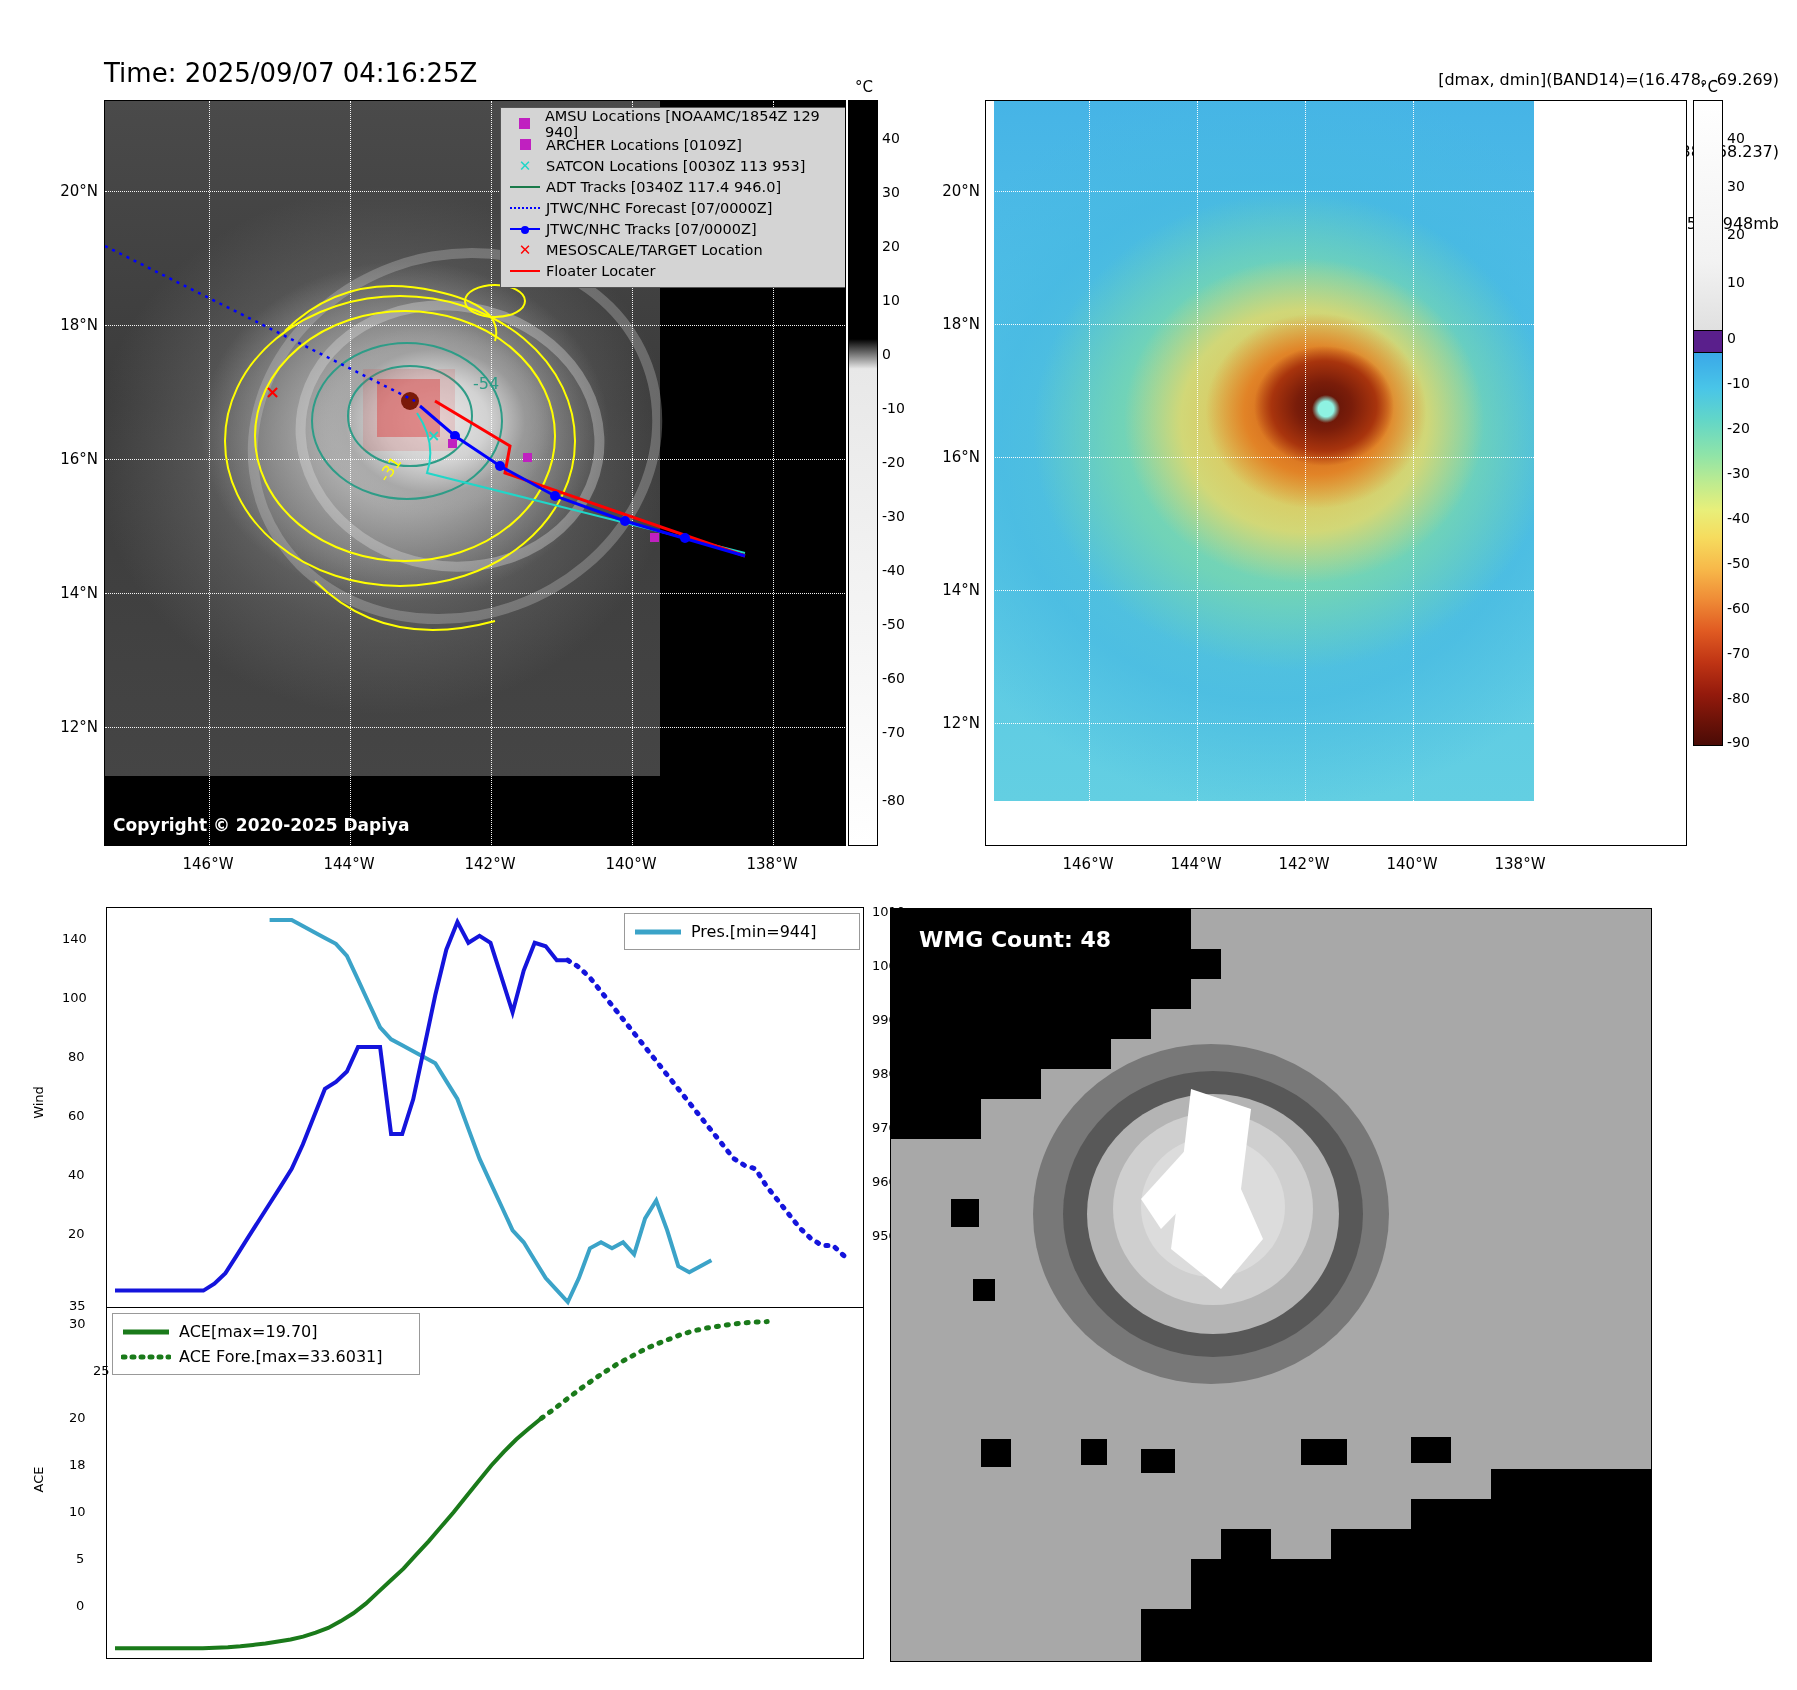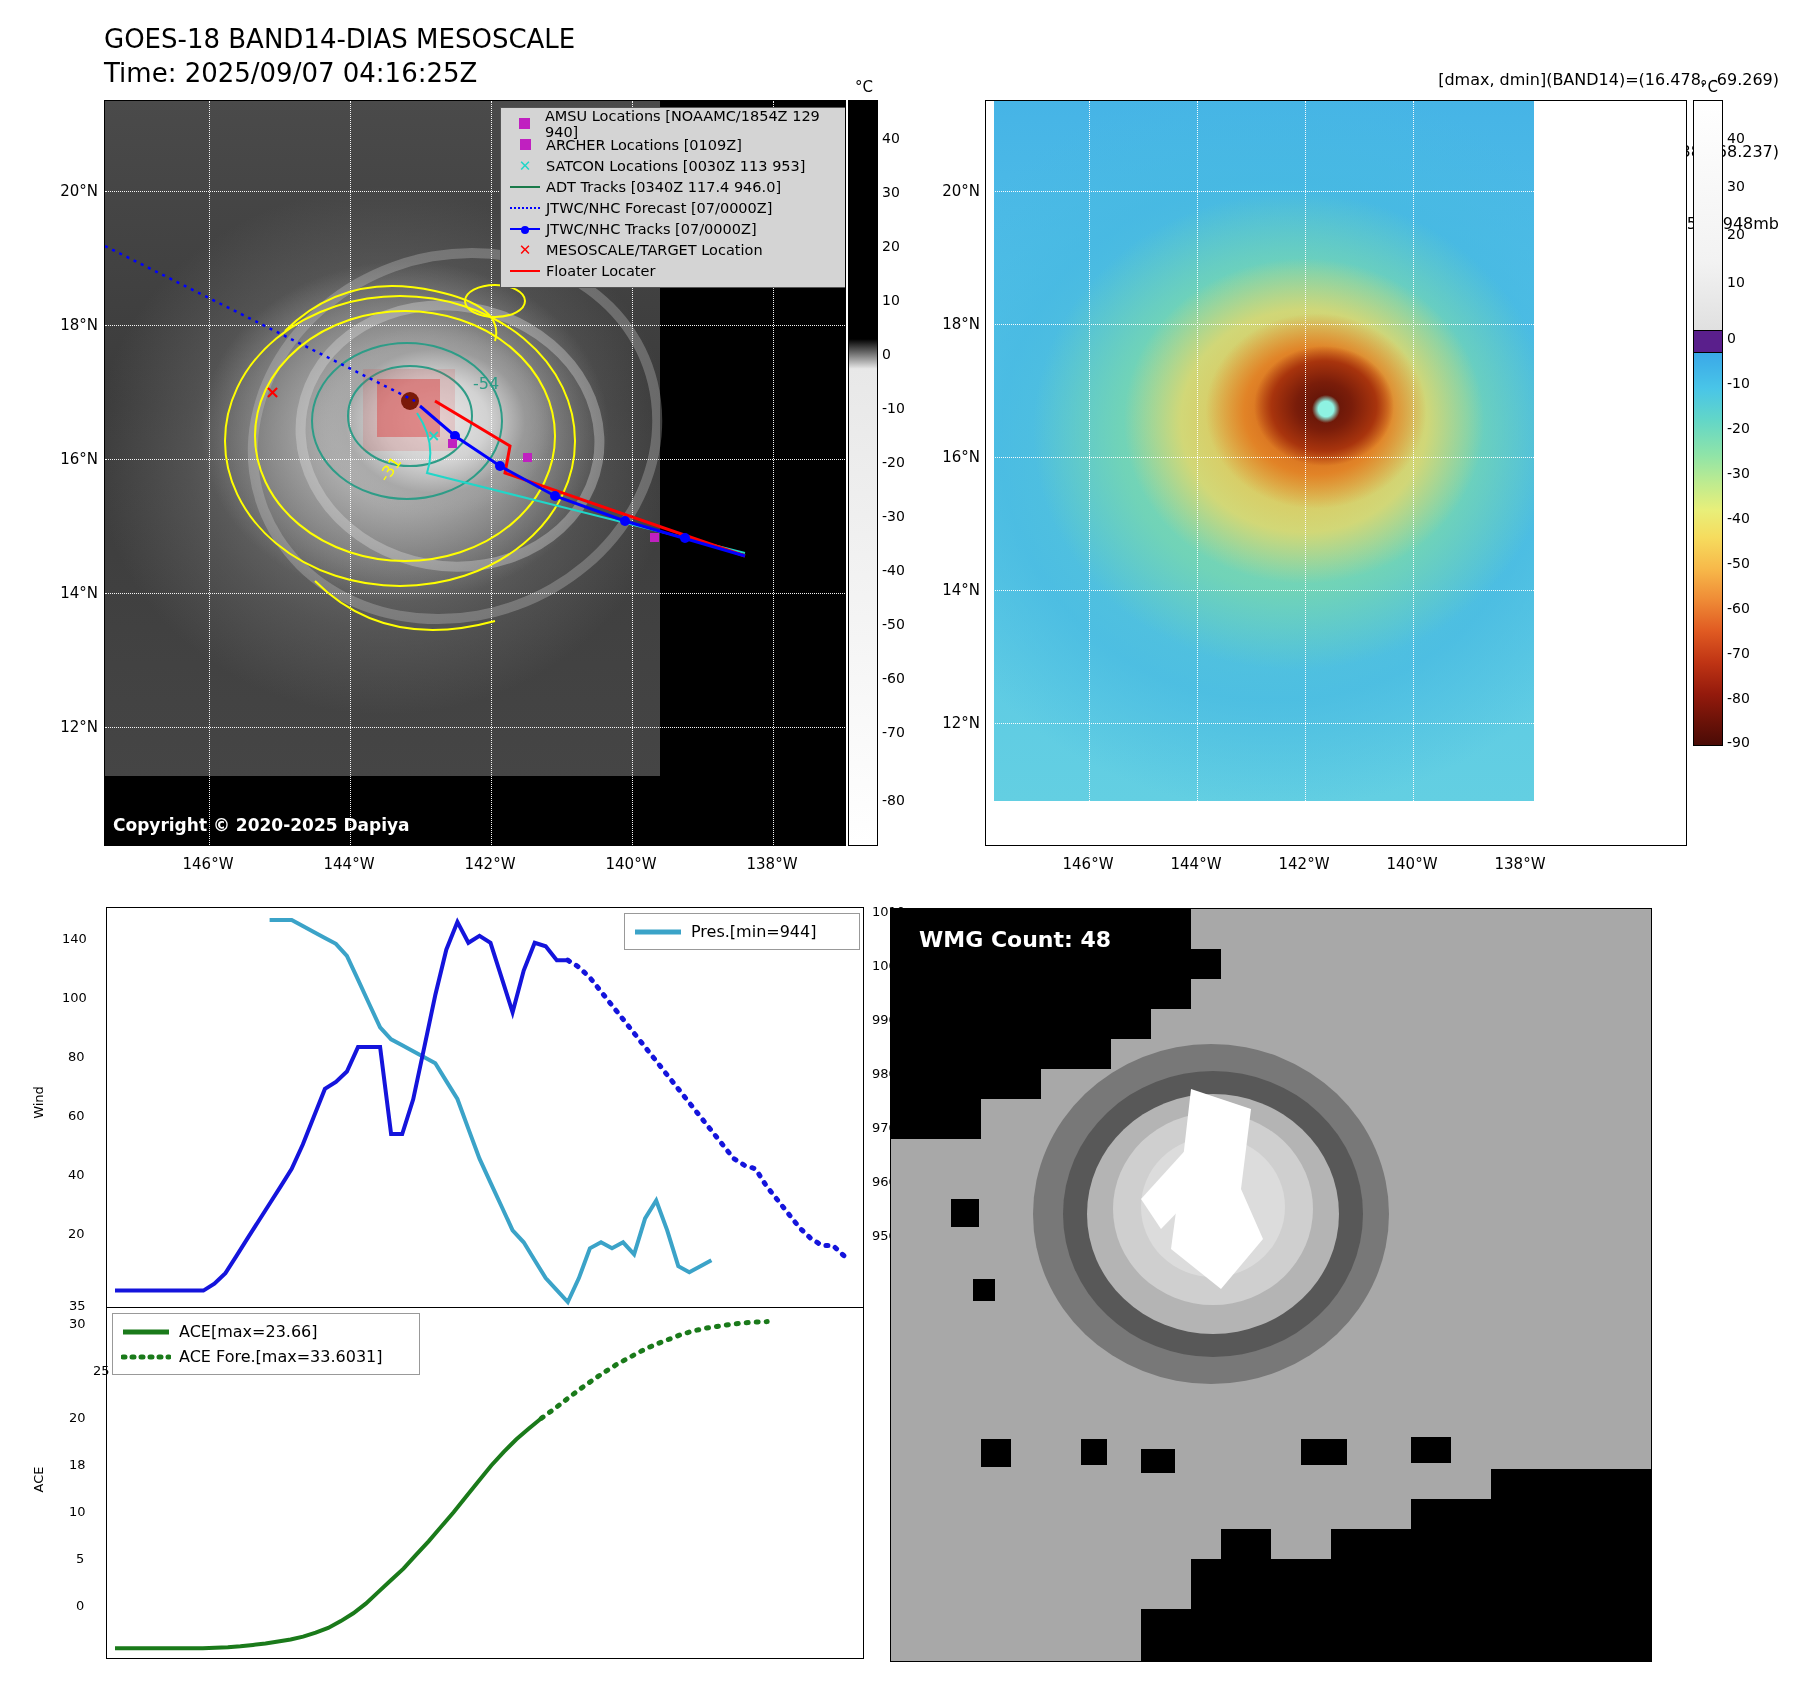--- a/index.html
+++ b/index.html
@@ -81,21 +81,21 @@
 
   
   #br{left:900px;top:880px;width:897px;height:810px;}
   .wmg-box{position:absolute;left:-10px;top:28px;width:760px;height:752px;background:#a8a8a8;border:1px solid #000;overflow:hidden;}
   .wmg-badge{position:absolute;left:14px;top:12px;background:#000;color:#fff;font-size:22px;font-weight:bold;padding:6px 14px;}
 </style>
 </head>
 <body>
 
 <div class="panel" id="tl">
-  <div class="tl-title"><span>GOES-18 BAND14-DIAS MESOSCALE</span><br><span>Time: 2025/09/07 04:16:25Z</span></div>
+  <div class="tl-title"><br><span>Time: 2025/09/07 04:16:25Z</span></div>
 
   <div class="tl-map">
     <div class="cloudbase"></div>
     <div class="bgdark"></div>
     <div class="bgblk2"></div>
 
     <div class="spiral" style="left:140px;top:150px;width:400px;height:350px;transform:rotate(-20deg);border-color:rgba(210,210,210,0.30);"></div>
     <div class="spiral" style="left:190px;top:200px;width:290px;height:250px;transform:rotate(10deg);border-color:rgba(225,225,225,0.35);"></div>
 
     <div class="gridline-v" style="left:104px;"></div>
@@ -350,21 +350,21 @@
   <div class="tick" style="left:69px;top:436px;">30</div>
   <div class="tick" style="left:69px;top:418px;">35</div>
 
   <div class="legend2" style="left:112px;top:433px;width:290px;">
     <div class="row">
         <span class="sym">
           <svg width="50" height="10">
             <line x1="2" y1="5" x2="48" y2="5" stroke="#1a7a1a" stroke-width="5"></line>
           </svg>
         </span>
-        <span>ACE[max=23.66]</span>
+        <span>ACE[max=19.70]</span>
       </div>
     <div class="row">
         <span class="sym">
           <svg width="50" height="10">
             <line x1="2" y1="5" x2="48" y2="5" stroke="#1a7a1a" stroke-width="5" stroke-dasharray="2,7" stroke-linecap="round"></line>
           </svg>
         </span>
         <span>ACE Fore.[max=33.6031]</span>
       </div>
   </div>

